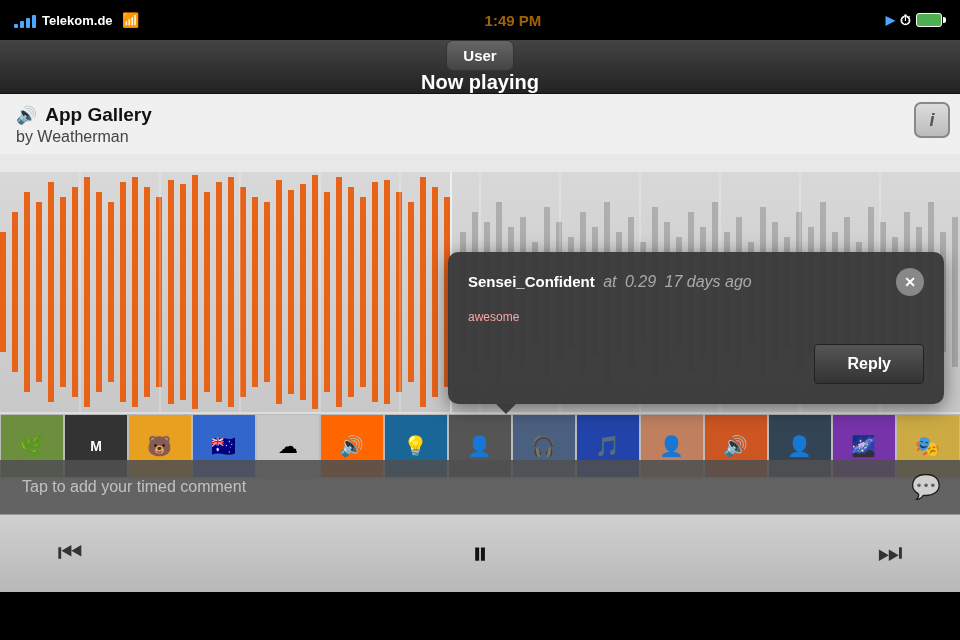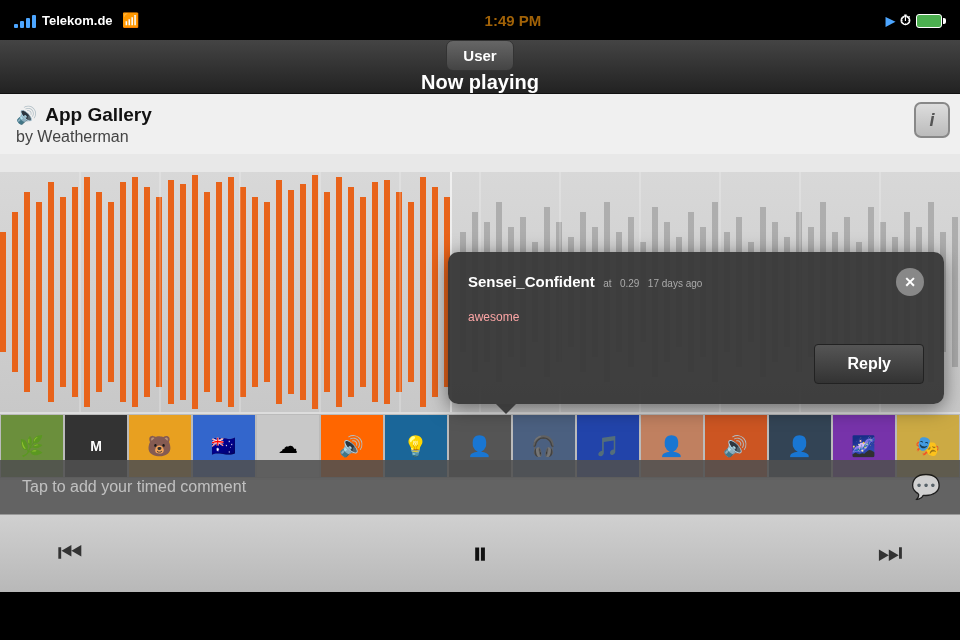--- a/index.html
+++ b/index.html
@@ -10,23 +10,23 @@
       font-family: -apple-system, 'Helvetica Neue', Helvetica, Arial, sans-serif;
       background: #000;
     }
 
     
     #status-bar {
       width: 960px;
       height: 40px;
       background: #000;
       display: flex;
-      align-items: flex-start;
+      align-items: center;
       justify-content: space-between;
-      padding: 12px 14px;
+      padding: 4px 14px;
       color: #fff;
       font-size: 13px;
       font-weight: 600;
       gap: 12px;
     }
     .status-left { display: flex; align-items: center; gap: 6px; }
     .signal-bars { display: flex; align-items: flex-end; gap: 2px; height: 16px; }
     .signal-bars span {
       display: inline-block;
       background: #4da6ff;
@@ -298,21 +298,21 @@
       border: 10px solid transparent;
       border-top-color: rgba(55,55,55,0.95);
     }
     .popup-header {
       display: flex;
       align-items: center;
       justify-content: space-between;
       margin-bottom: 14px;
     }
     .popup-user { color: #fff; font-size: 15px; font-weight: 700; }
-    .popup-meta { color: #aaa; font-size: 10px; font-weight: 400; margin-left: 4px; }
+    .popup-meta { color: #aaa; font-size: 16px; font-weight: 400; margin-left: 4px; font-style: italic; }
     .popup-close {
       width: 28px;
       height: 28px;
       background: #888;
       border-radius: 14px;
       display: flex;
       align-items: center;
       justify-content: center;
       color: #fff;
       font-size: 14px;

